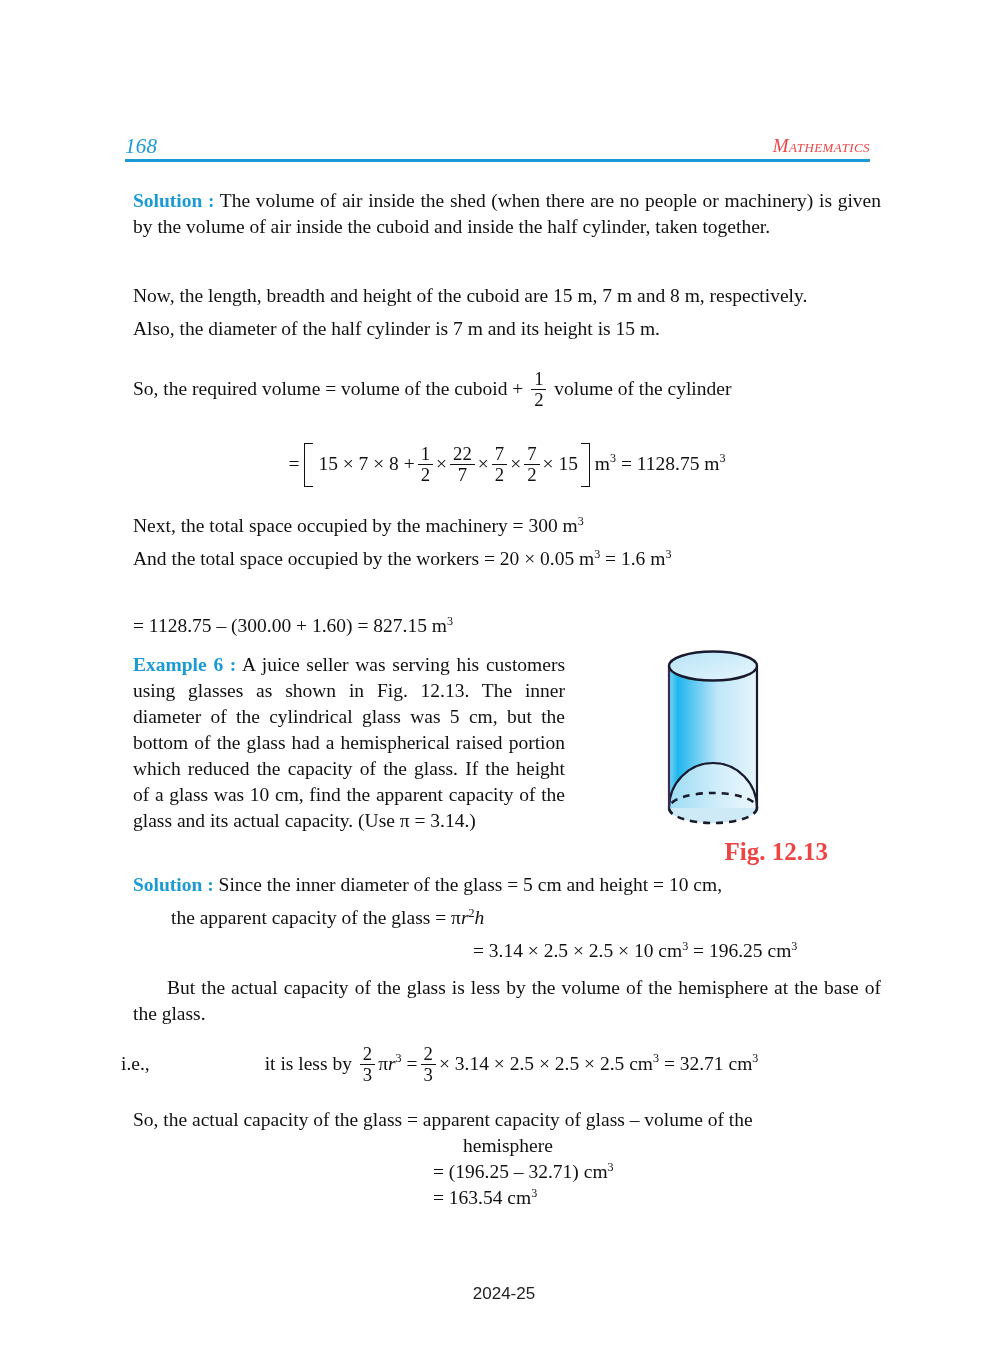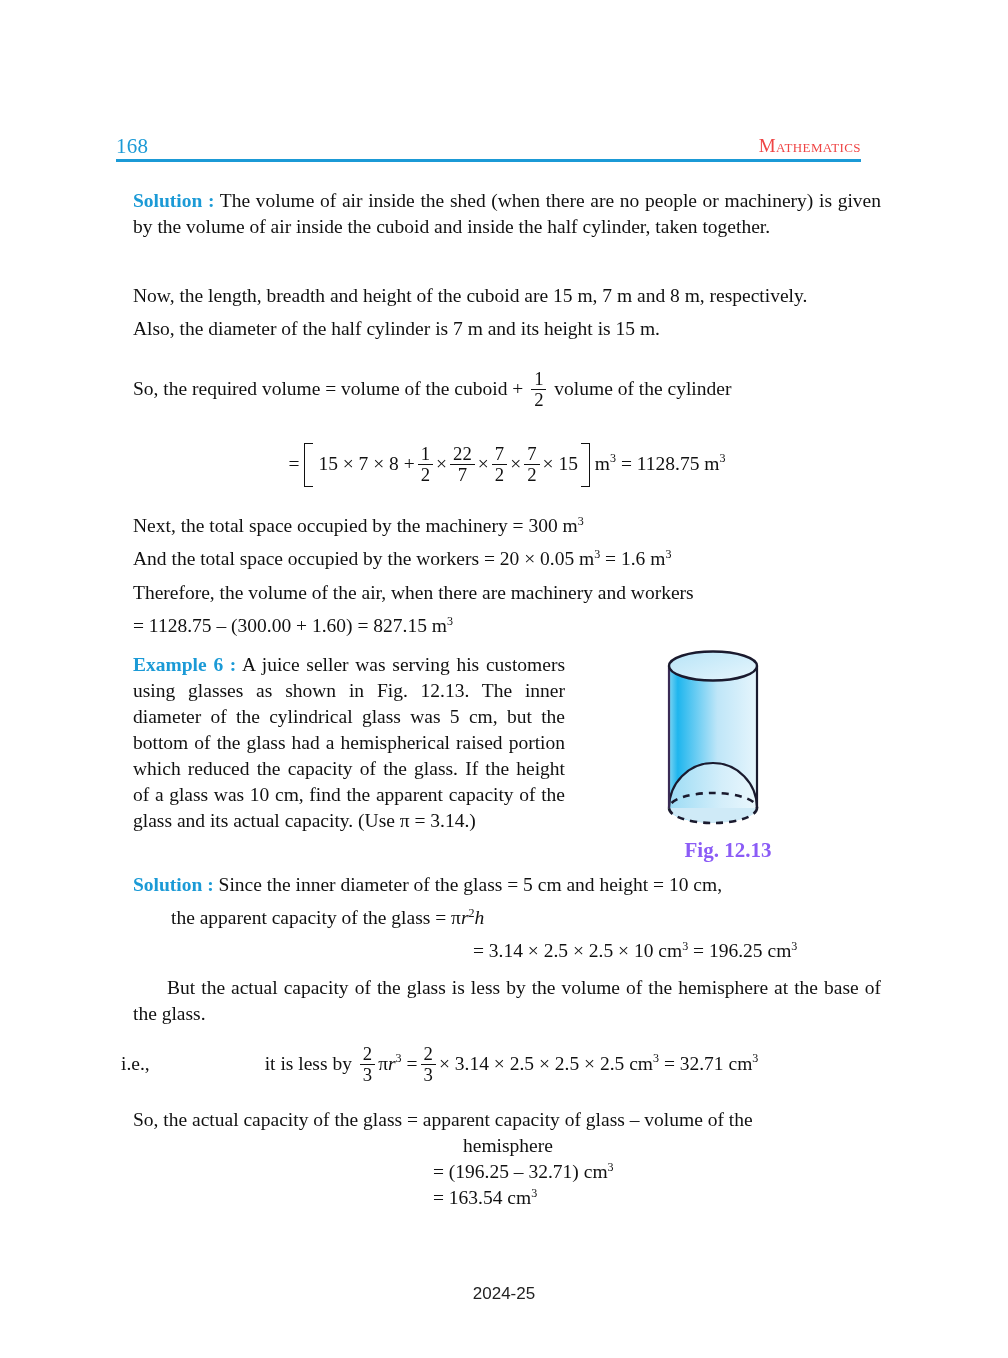--- a/index.html
+++ b/index.html
@@ -18,24 +18,25 @@
   .page {
     position: absolute;
     left: 0; top: 0;
     width: 1008px;
     height: 1358px;
   }
 
   
   .header {
     position: absolute;
-    left: 116px;
+    left: 125px;
     top: 134px;
     width: 745px;
     height: 28px;
+    font-style: italic;
   }
   .header .pageno {
     position: absolute;
     left: 0;
     top: 0;
     font-size: 21px;
     color: #1b9ad6;
     font-family: "Liberation Serif", serif;
     letter-spacing: .2px;
   }
@@ -130,24 +131,24 @@
     left: 628px;
     top: 648px;
     width: 200px;
     height: 220px;
   }
   .figcaption {
     position: absolute;
     left: 628px;
     top: 838px;
     width: 200px;
-    text-align: center;
-    color: #8b5cf6;
+    text-align: right;
+    color: #ef4444;
     font-weight: bold;
-    font-size: 21px;
+    font-size: 25px;
     font-family: "Liberation Serif", serif;
   }
 
   
   .footer {
     position: absolute;
     left: 0;
     top: 1284px;
     width: 1008px;
     text-align: center;
@@ -189,21 +190,20 @@
   </div>
 
   <div class="body-text" id="p-next">
     <span>Next, the total space occupied by the machinery = 300 m</span><sup class="sm">3</sup>
   </div>
 
   <div class="body-text" id="p-and">
     <span>And the total space occupied by the workers = 20 × 0.05 m</span><sup class="sm">3</sup><span> = 1.6 m</span><sup class="sm">3</sup>
   </div>
 
-  <div class="body-text" id="p-ther">Therefore, the volume of the air, when there are machinery and workers</div>
 
   <div class="body-text" id="p-eq2">
     <span>=  1128.75 – (300.00 + 1.60) = 827.15 m</span><sup class="sm">3</sup>
   </div>
 
   <div class="body-text just" id="p-ex6">
     <span class="hl">Example 6 :</span><span> A juice seller was serving his customers using glasses as shown in Fig. 12.13. The inner diameter of the cylindrical glass was 5 cm, but the bottom of the glass had a hemispherical raised portion which reduced the capacity of the glass. If the height of a glass was 10 cm, find the apparent capacity of the glass and its actual capacity. (Use π = 3.14.)</span>
   </div>
 
   <div class="figure">

